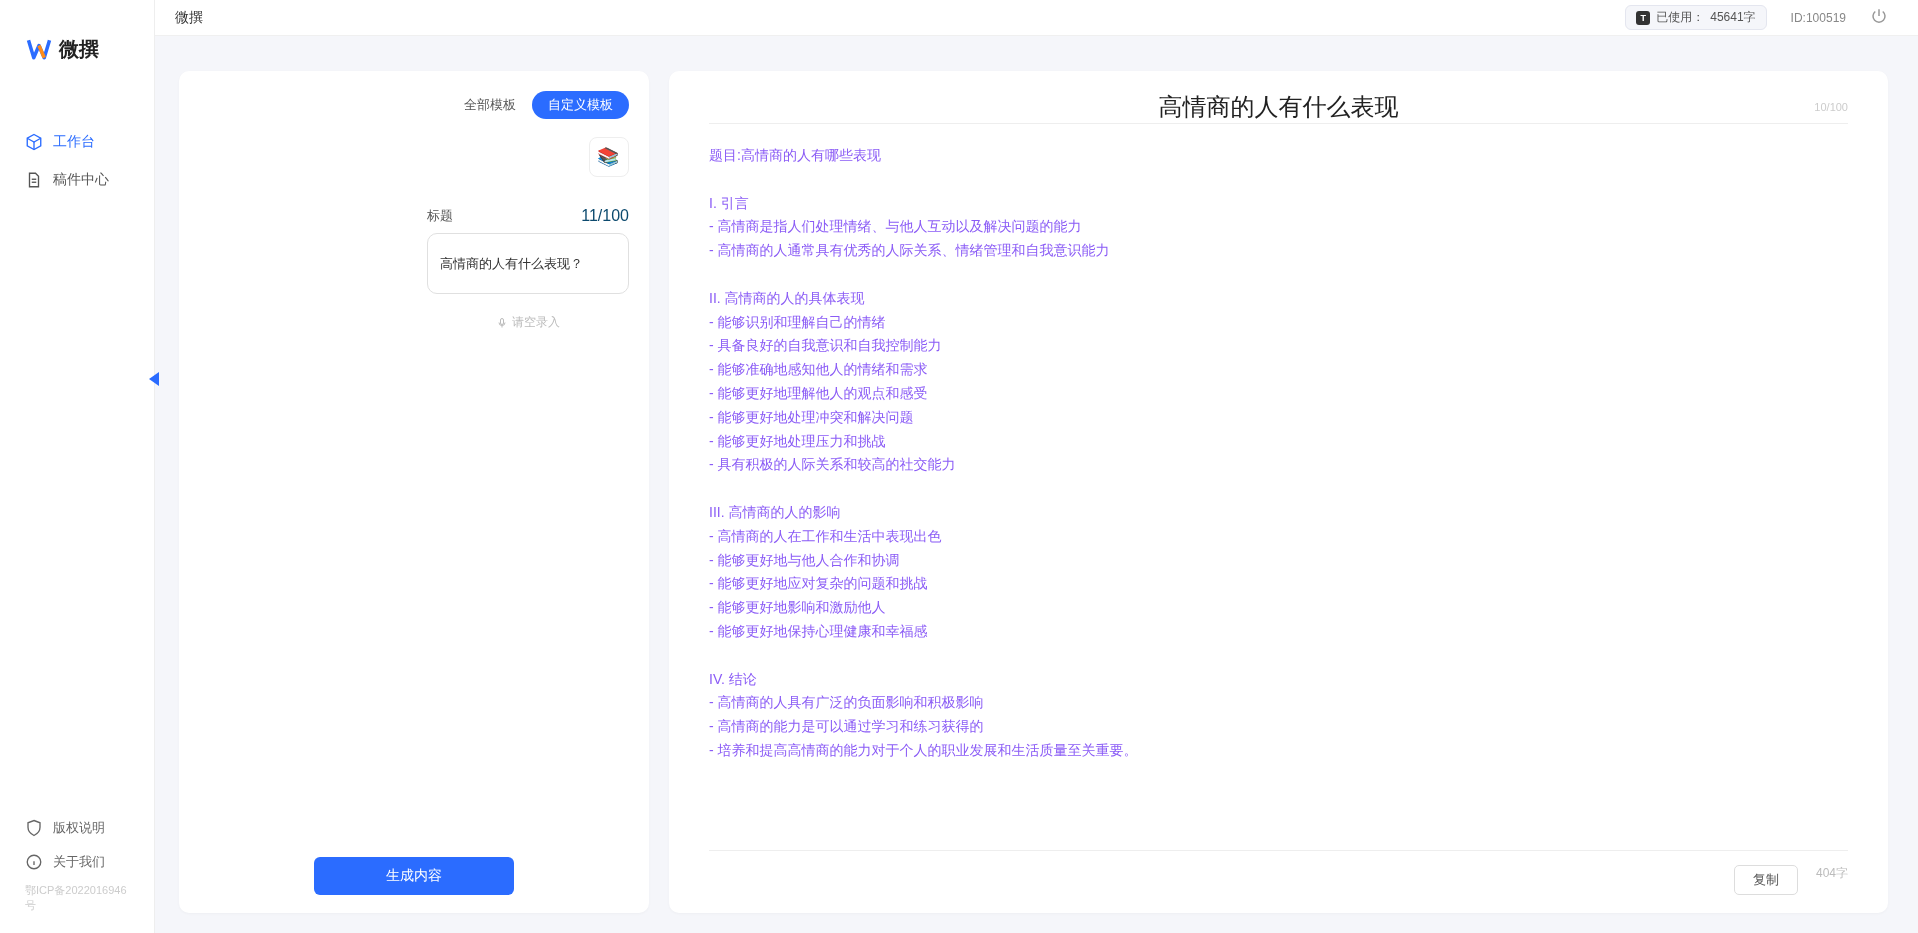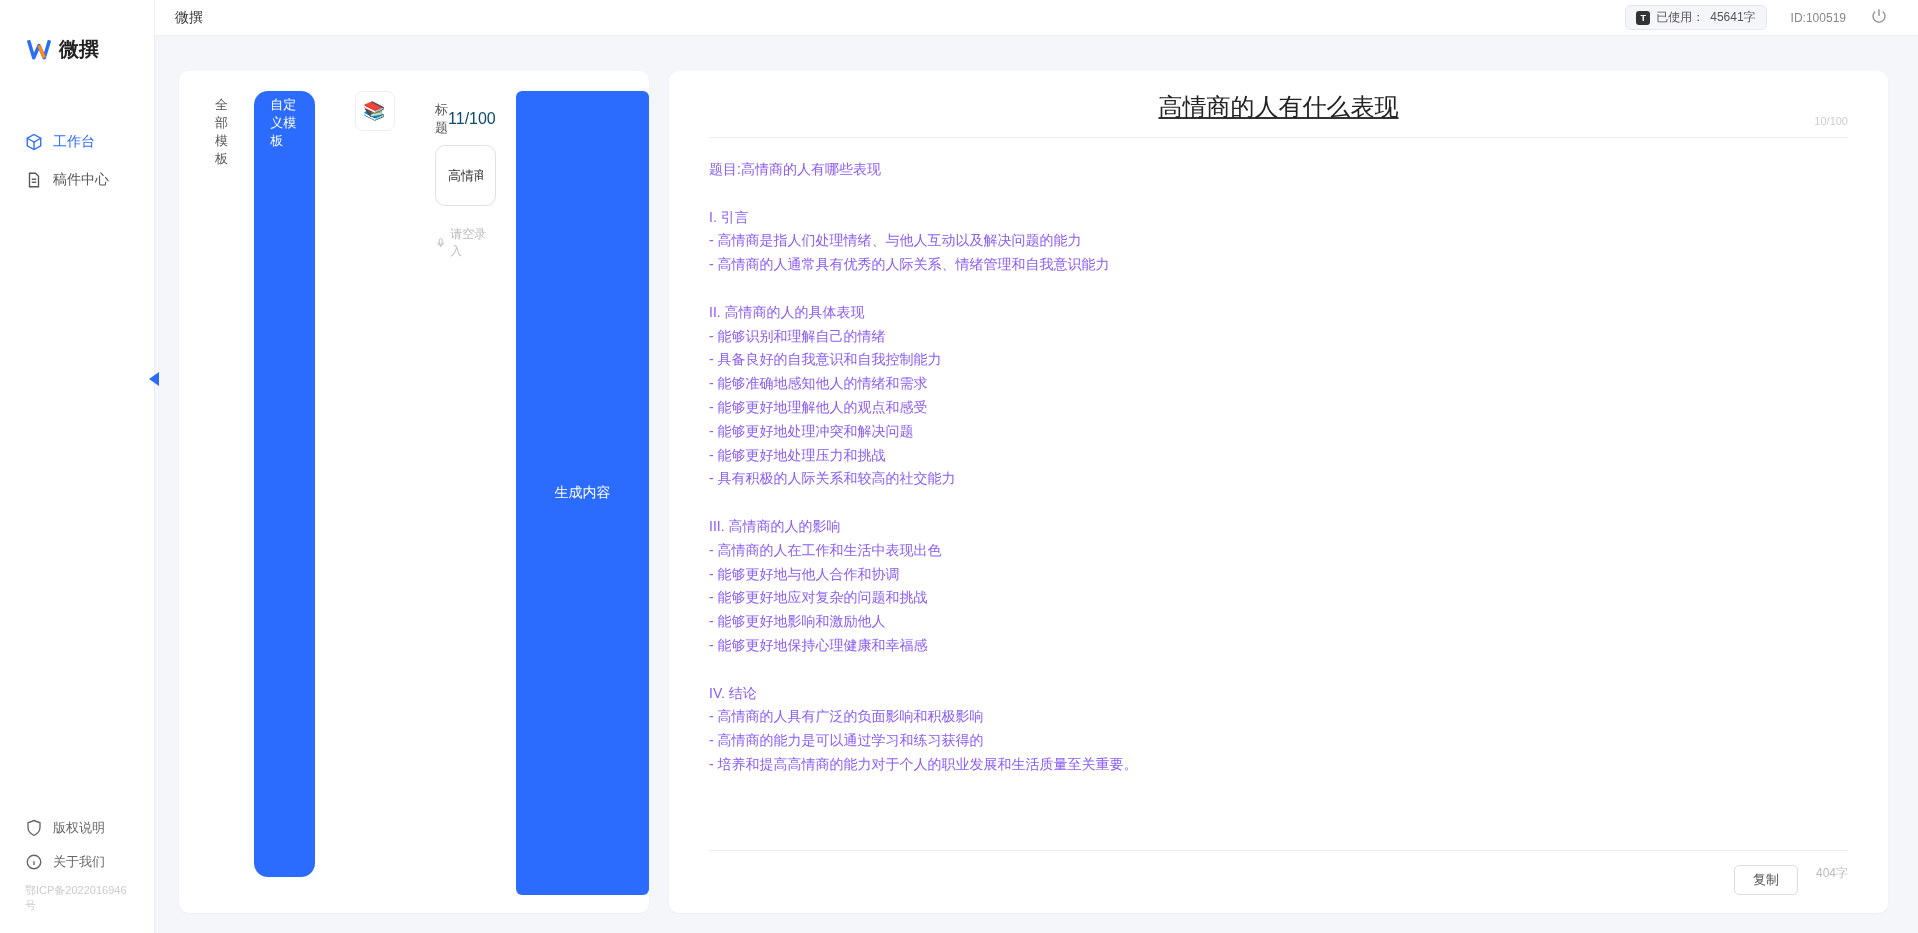--- a/index.html
+++ b/index.html
@@ -20,38 +20,38 @@
 .collapse-handle svg { width: 16px; height: 18px; }
 .main { flex: 1; display: flex; flex-direction: column; }
 .topbar { height: 36px; display: flex; align-items: center; justify-content: space-between; padding: 0 30px 0 20px; background: #fff; border-bottom: 1px solid #f0f0f0; }
 .topbar-title { font-size: 14px; color: #333; }
 .topbar-right { display: flex; align-items: center; gap: 24px; }
 .usage-badge { display: flex; align-items: center; gap: 6px; background: #f5f6fa; border: 1px solid #e4e6ef; border-radius: 6px; padding: 3px 10px; font-size: 12px; color: #555; }
 .usage-badge .t-icon { width: 14px; height: 14px; background: #333; color: #fff; border-radius: 3px; display: flex; align-items: center; justify-content: center; font-size: 9px; font-weight: bold; }
 .user-id { font-size: 12px; color: #888; }
 .power-icon svg { width: 18px; height: 18px; stroke: #999; }
 .content { flex: 1; display: flex; gap: 20px; padding: 35px 30px 20px 24px; overflow: hidden; }
-.left-panel { width: 470px; background: #fff; border-radius: 10px; display: flex; flex-direction: row; padding: 20px 0 18px; box-shadow: 0 1px 3px rgba(0,0,0,0.03); }
+.left-panel { width: 470px; background: #fff; border-radius: 10px; display: flex; flex-direction: column; padding: 20px 0 18px; box-shadow: 0 1px 3px rgba(0,0,0,0.03); align-items: flex-end; }
 .tabs { display: flex; gap: 0; padding: 0 20px 18px; }
 .tab { padding: 5px 16px; border-radius: 14px; font-size: 13px; cursor: pointer; color: #555; }
 .tab.active { background: #2b6cff; color: #fff; }
 .template-card { display: flex; gap: 12px; padding: 0 20px 20px; align-items: flex-start; }
 .template-icon { width: 40px; height: 40px; border: 1px solid #eee; border-radius: 8px; display: flex; align-items: center; justify-content: center; flex-shrink: 0; font-size: 18px; }
 .template-info { flex: 1; }
 .template-title { font-size: 14px; font-weight: 600; color: #222; margin-bottom: 4px; }
 .template-desc { font-size: 12px; color: #999; line-height: 1.5; }
 .form-section { padding: 10px 20px 0; flex: 1; }
 .form-row { display: flex; justify-content: space-between; align-items: center; margin-bottom: 8px; }
 .form-label { font-size: 13px; color: #555; }
 .char-count { font-size: 16px; color: #0c4a6e; }
 .title-input { width: 100%; border: 1px solid #e0e0e0; border-radius: 10px; padding: 22px 12px; font-size: 13px; color: #333; outline: none; }
 .voice-hint { display: flex; align-items: center; justify-content: center; gap: 4px; color: #bbb; font-size: 12px; margin-top: 20px; }
 .generate-btn { margin: 0 auto; width: 200px; padding: 10px 7px; background: #2b6cff; color: #fff; border: none; border-radius: 6px; font-size: 14px; cursor: pointer; display: block; }
 .right-panel { flex: 1; background: #fff; border-radius: 10px; display: flex; flex-direction: column; padding: 20px 40px 18px; box-shadow: 0 1px 3px rgba(0,0,0,0.03); position: relative; }
-.output-header { position: relative; padding-bottom: 14px; border-bottom: 1px solid #eee; margin-bottom: 20px; text-decoration: underline; }
+.output-header { position: relative; border-bottom: 1px solid #eee; margin-bottom: 20px; }
 .output-title { font-size: 24px; text-align: center; color: #222; font-family: "Songti SC", SimSun, serif; }
 .output-count { position: absolute; right: 0; bottom: 10px; font-size: 11px; color: #ccc; }
 .output-body { flex: 1; font-size: 14px; line-height: 1.7; color: #8b5cf6; white-space: pre-wrap; overflow-y: auto; }
 .output-footer { display: flex; justify-content: flex-end; align-items: flex-start; gap: 18px; padding-top: 14px; border-top: 1px solid #eee; margin-top: 10px; }
 .copy-btn { border: 1px solid #ddd; background: #fff; border-radius: 5px; padding: 5px 18px; font-size: 13px; color: #555; cursor: pointer; }
 .word-count { font-size: 12px; color: #bbb; }
 </style>
 </head>
 <body>
 

